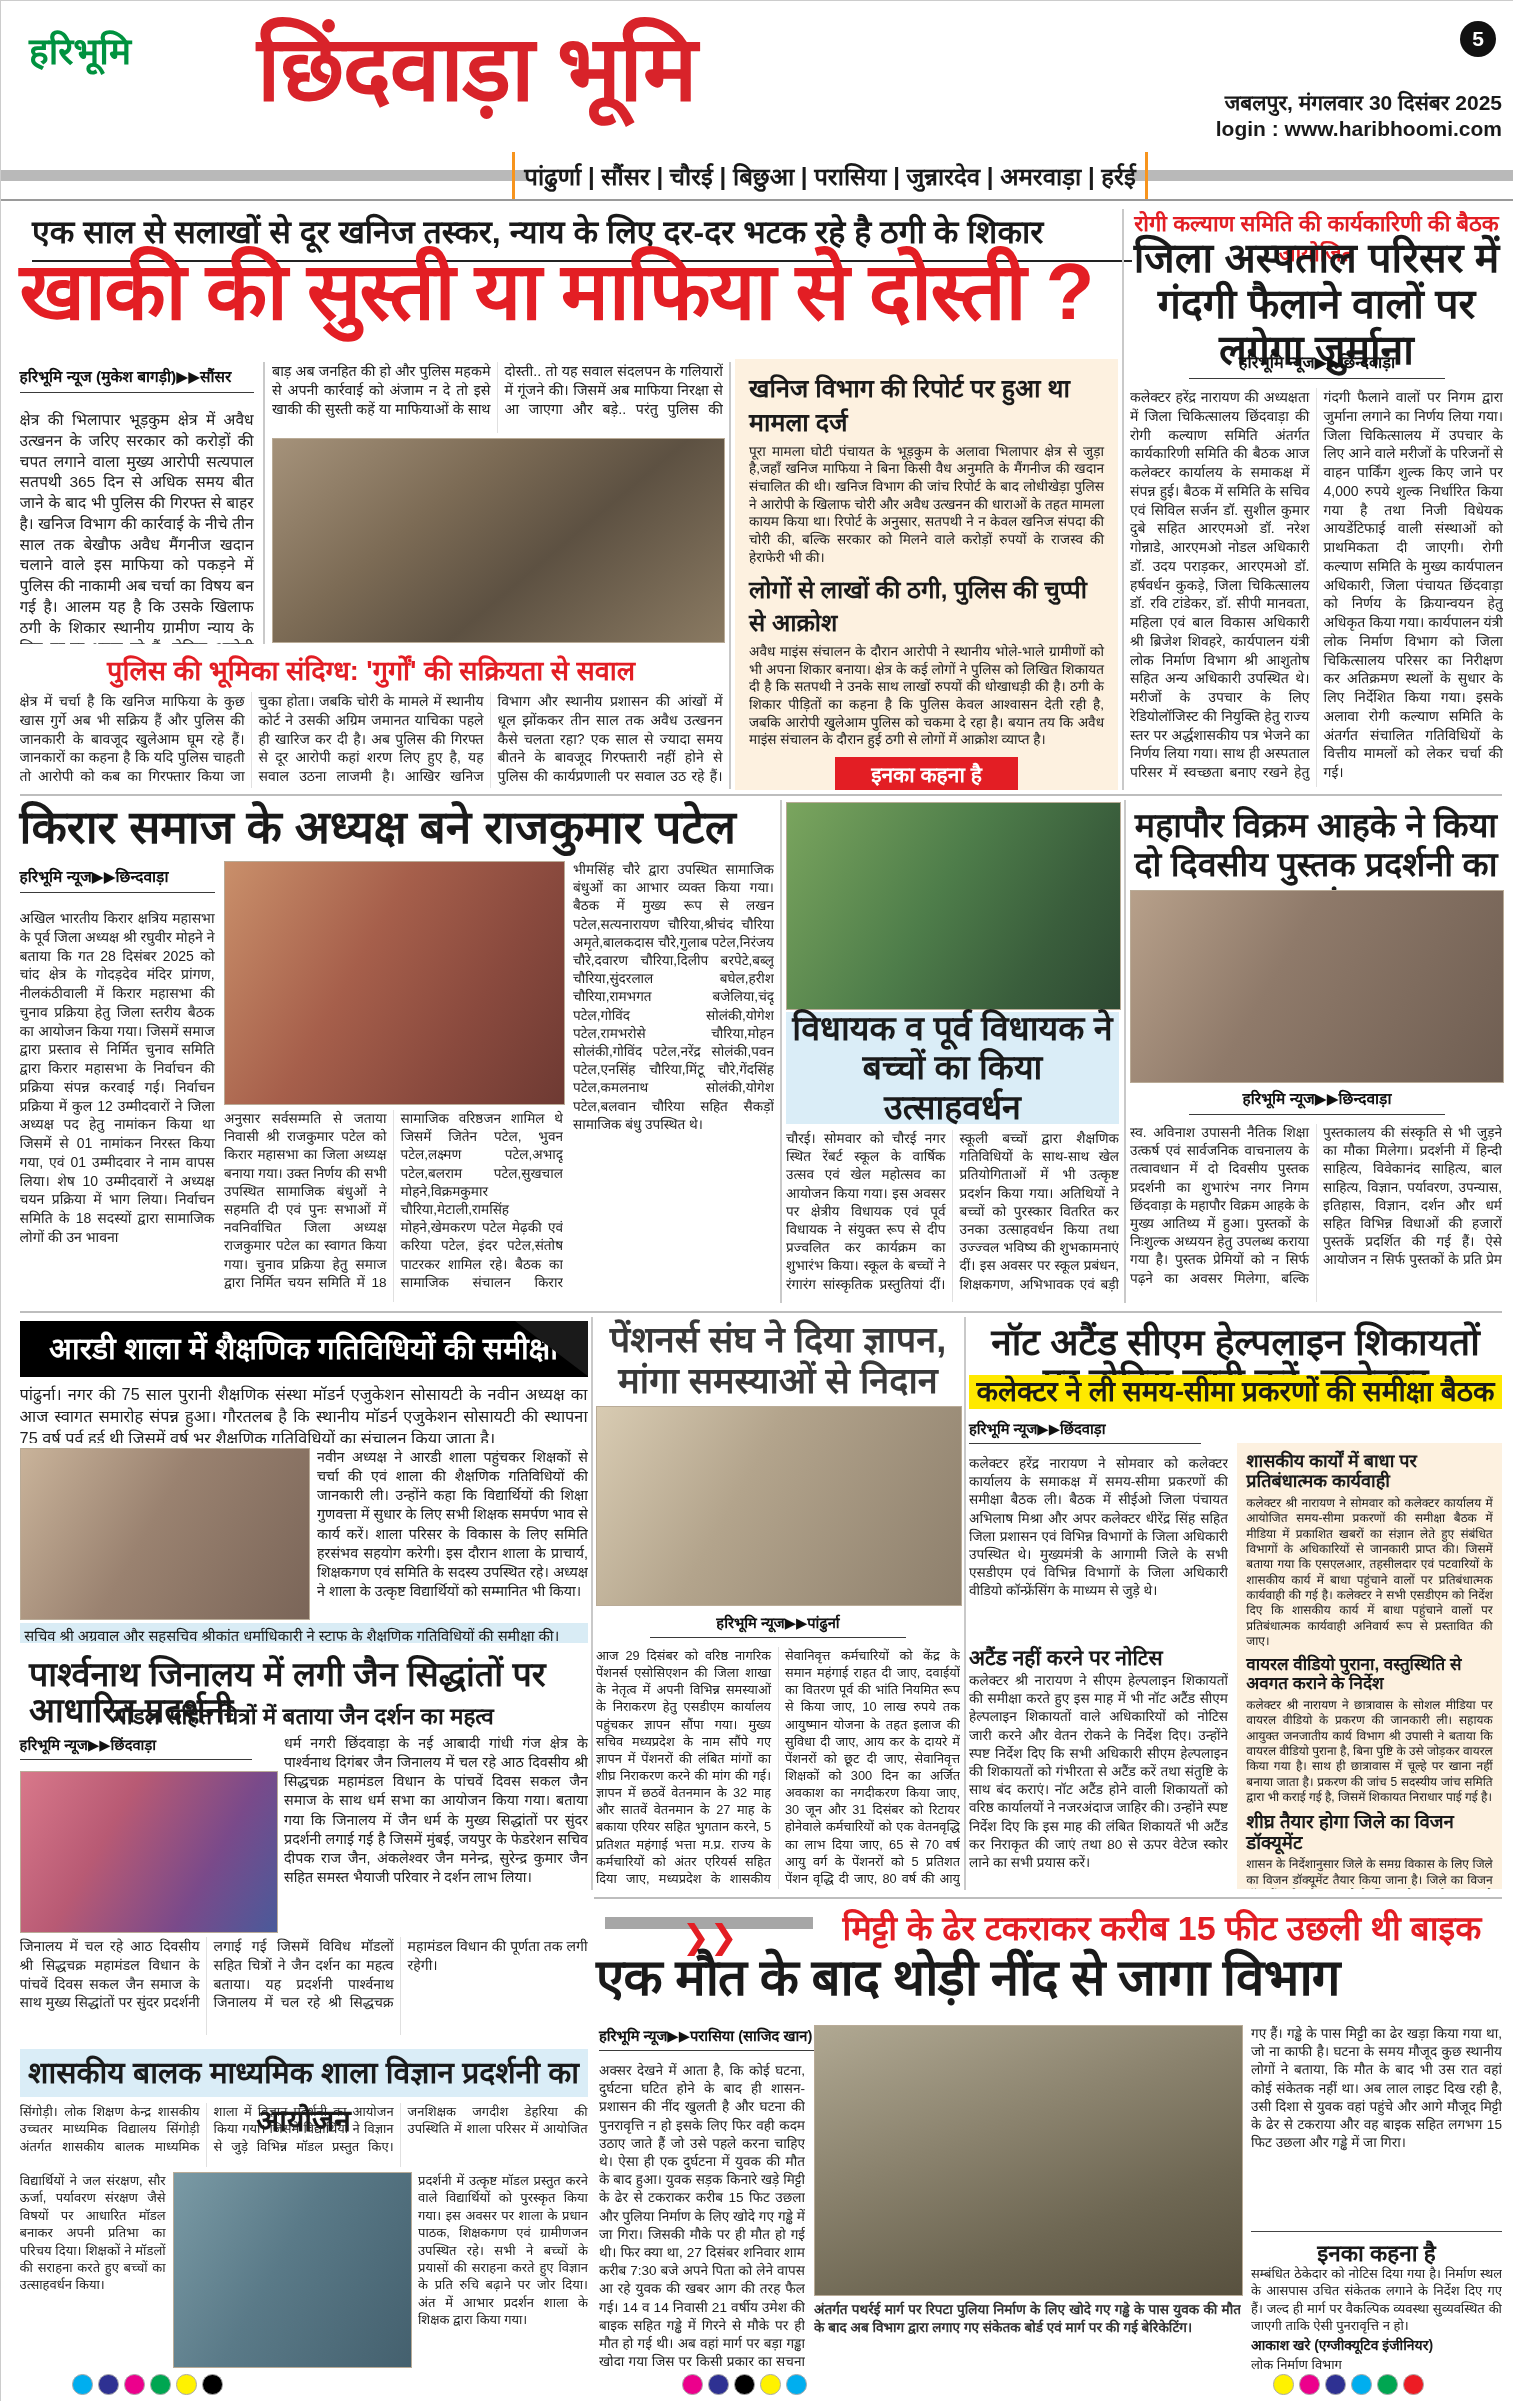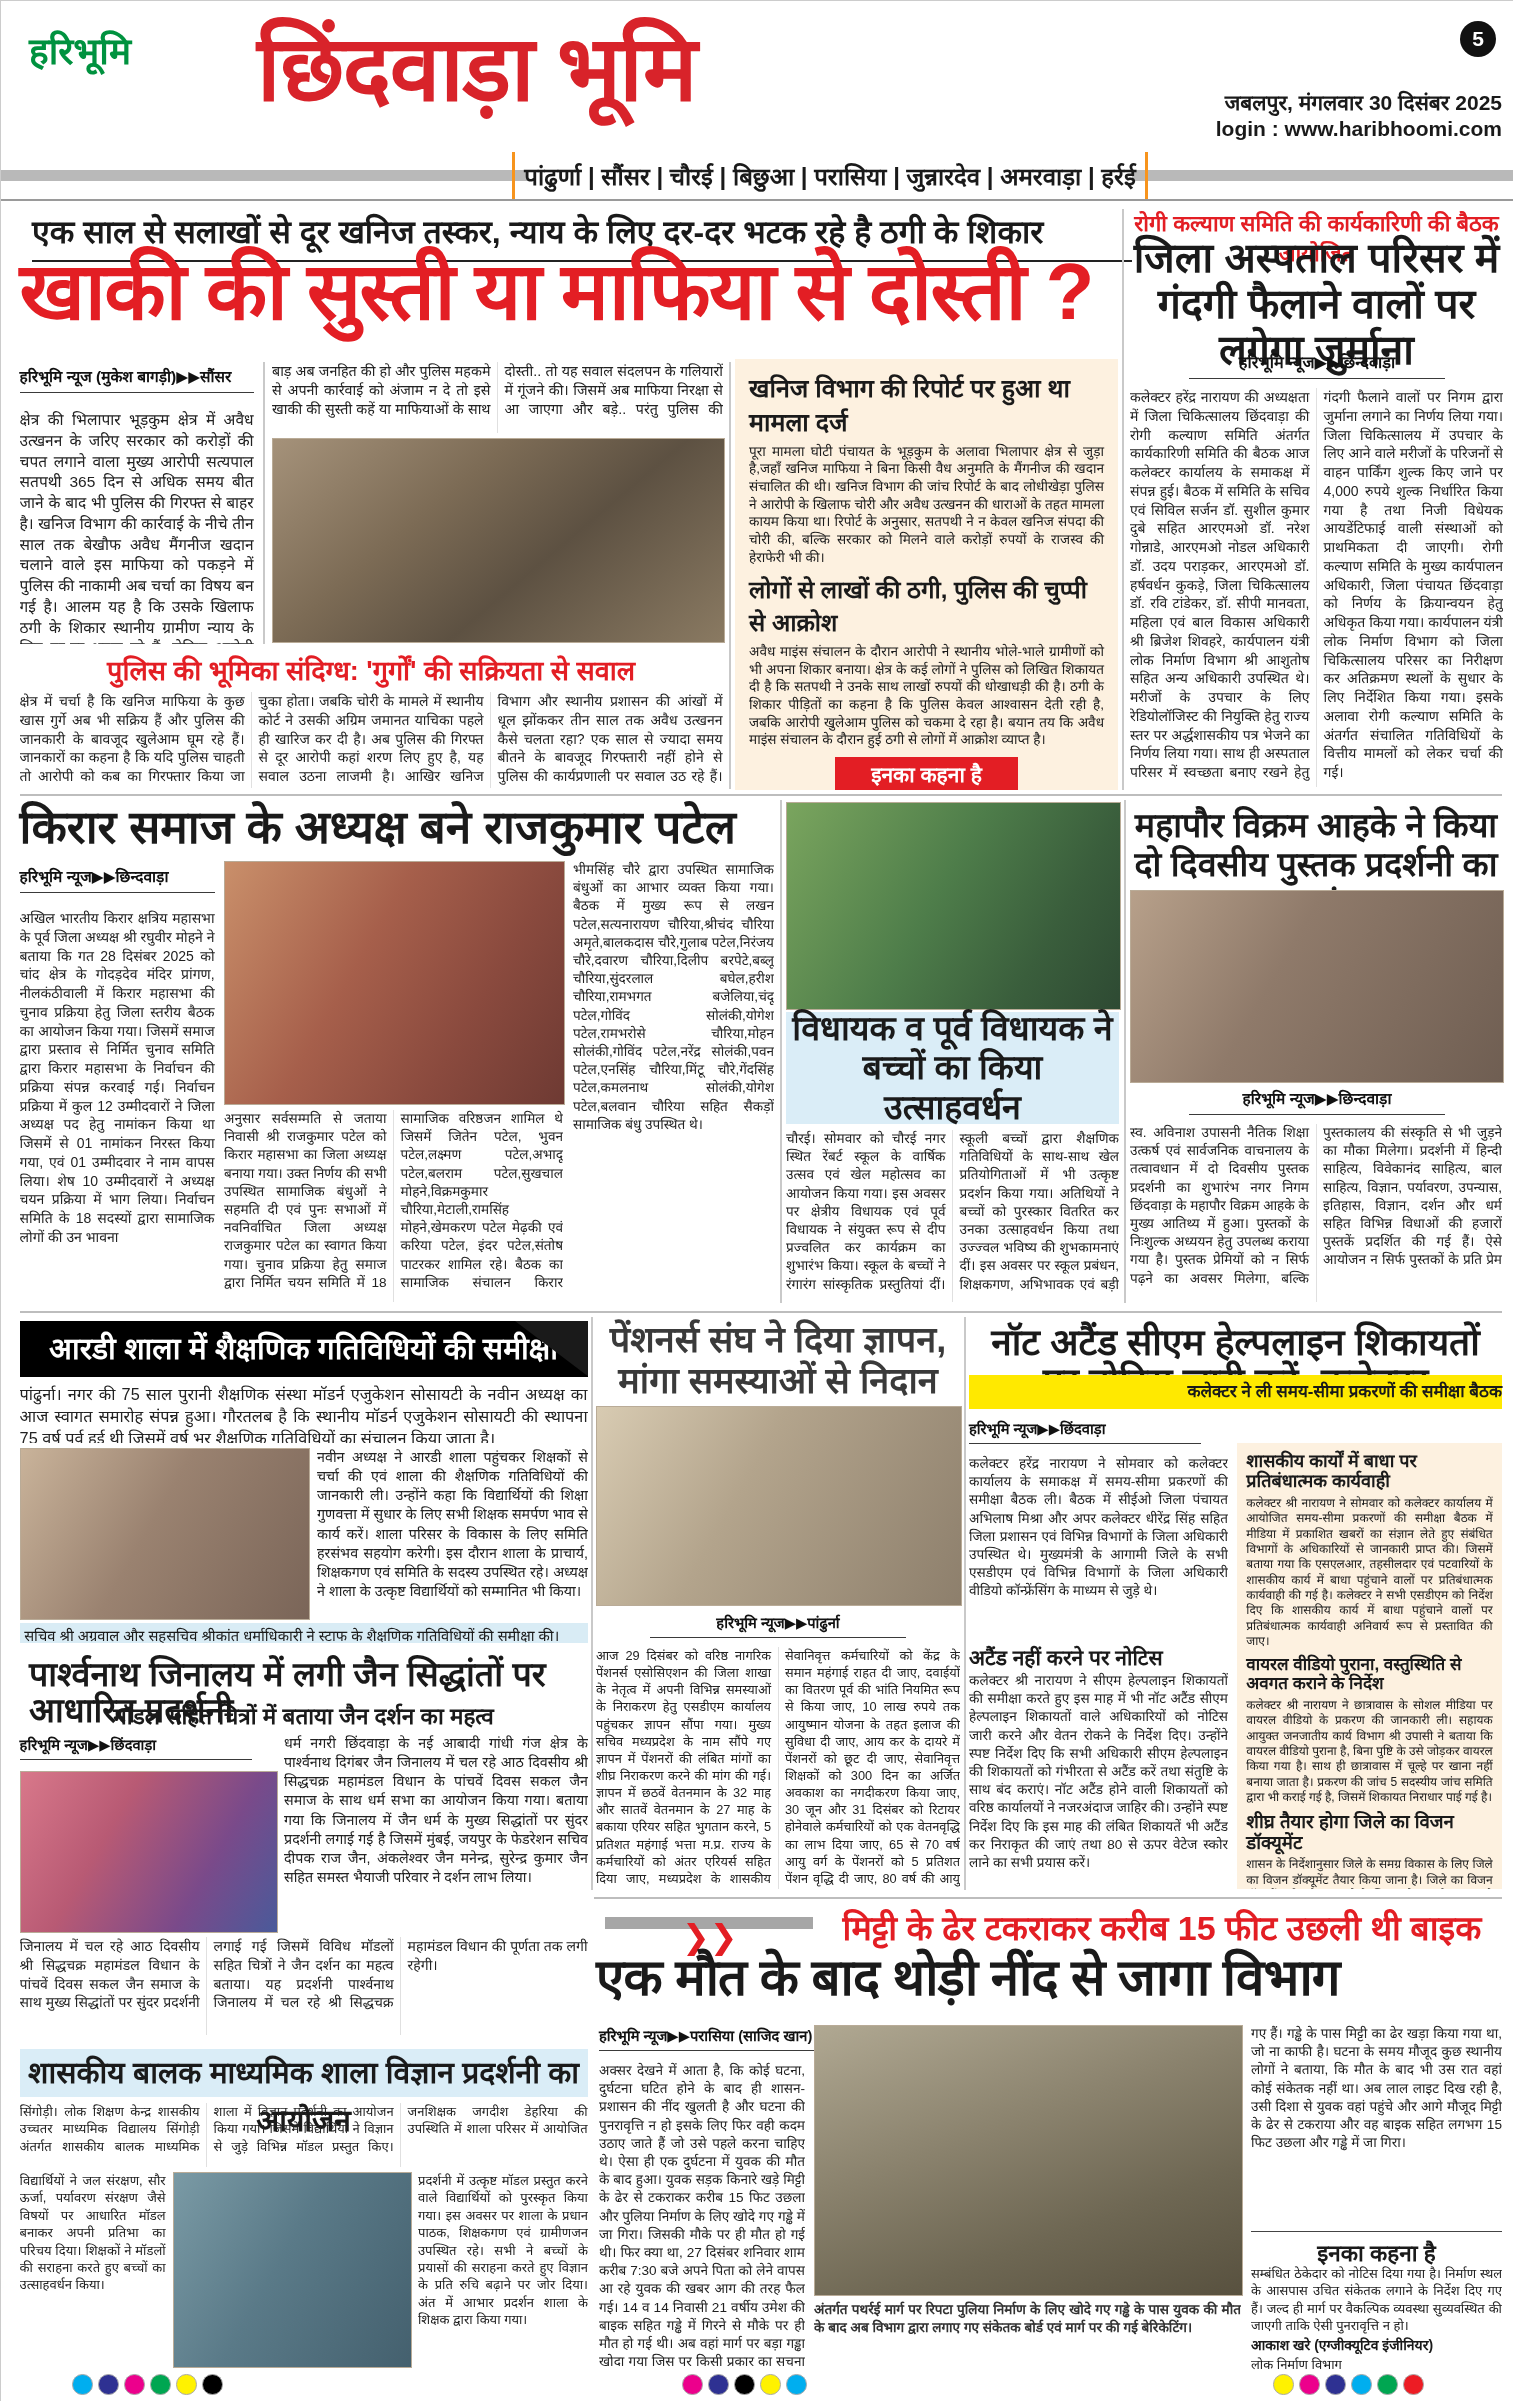--- a/index.html
+++ b/index.html
@@ -132,21 +132,21 @@
 
   <div class="abs vsep" style="left:590px;top:1316px;height:573px;"></div>
   <div class="abs b c" style="left:595px;top:1318px;width:364px;font-size:36px;line-height:1.15;color:#3a3a3a;">पेंशनर्स संघ ने दिया ज्ञापन, मांगा समस्याओं से निदान</div>
   <div class="abs ph" style="left:595px;top:1405px;width:364px;height:198px;background:linear-gradient(120deg,#d8cbb2,#b3a48c 40%,#8d7f6c);"></div>
   <div class="abs byline c" style="left:649px;top:1611px;width:256px;text-align:center;font-size:14.7px;">हरिभूमि न्यूज▶▶पांढुर्ना</div>
   <div class="abs j body-txt cols2" style="left:595px;top:1646px;width:364px;height:242px;font-size:12.8px;">आज 29 दिसंबर को वरिष्ठ नागरिक पेंशनर्स एसोसिएशन की जिला शाखा के नेतृत्व में अपनी विभिन्न समस्याओं के निराकरण हेतु एसडीएम कार्यालय पहुंचकर ज्ञापन सौंपा गया। मुख्य सचिव मध्यप्रदेश के नाम सौंपे गए ज्ञापन में पेंशनरों की लंबित मांगों का शीघ्र निराकरण करने की मांग की गई। ज्ञापन में छठवें वेतनमान के 32 माह और सातवें वेतनमान के 27 माह के बकाया एरियर सहित भुगतान करने, 5 प्रतिशत महंगाई भत्ता म.प्र. राज्य के कर्मचारियों को अंतर एरियर्स सहित दिया जाए, मध्यप्रदेश के शासकीय सेवानिवृत्त कर्मचारियों को केंद्र के समान महंगाई राहत दी जाए, दवाईयों का वितरण पूर्व की भांति नियमित रूप से किया जाए, 10 लाख रुपये तक आयुष्मान योजना के तहत इलाज की सुविधा दी जाए, आय कर के दायरे में पेंशनरों को छूट दी जाए, सेवानिवृत्त शिक्षकों को 300 दिन का अर्जित अवकाश का नगदीकरण किया जाए, 30 जून और 31 दिसंबर को रिटायर होनेवाले कर्मचारियों को एक वेतनवृद्धि का लाभ दिया जाए, 65 से 70 वर्ष आयु वर्ग के पेंशनरों को 5 प्रतिशत पेंशन वृद्धि दी जाए, 80 वर्ष की आयु पूरी करने वाले पेंशनरों को 20 प्रतिशत वृद्धि लागू की जाए।</div>
 
   <div class="abs vsep" style="left:963px;top:1316px;height:573px;"></div>
   <div class="abs b c" style="left:968px;top:1323px;width:533px;font-size:37px;line-height:1.05;">नॉट अटैंड सीएम हेल्पलाइन शिकायतों पर नोटिस जारी करें: कलेक्टर</div>
   <div class="abs" style="left:968px;top:1374px;width:533px;height:34px;background:#ffe900;">
-    <div class="b c" style="font-size:17px;line-height:34px;text-align:right;">कलेक्टर ने ली समय-सीमा प्रकरणों की समीक्षा बैठक</div>
+    <div class="b c" style="font-size:28px;line-height:34px;">कलेक्टर ने ली समय-सीमा प्रकरणों की समीक्षा बैठक</div>
   </div>
   <div class="abs byline" style="left:968px;top:1417px;width:232px;font-size:14.7px;">हरिभूमि न्यूज▶▶छिंदवाड़ा</div>
   <div class="abs j body-txt" style="left:968px;top:1454px;width:259px;height:183px;font-size:13.6px;">कलेक्टर हरेंद्र नारायण ने सोमवार को कलेक्टर कार्यालय के समाकक्ष में समय-सीमा प्रकरणों की समीक्षा बैठक ली। बैठक में सीईओ जिला पंचायत अभिलाष मिश्रा और अपर कलेक्टर धीरेंद्र सिंह सहित जिला प्रशासन एवं विभिन्न विभागों के जिला अधिकारी उपस्थित थे। मुख्यमंत्री के आगामी जिले के सभी एसडीएम एवं विभिन्न विभागों के जिला अधिकारी वीडियो कॉन्फ्रेंसिंग के माध्यम से जुड़े थे।</div>
   <div class="abs b" style="left:968px;top:1642px;width:259px;font-size:21px;">अटैंड नहीं करने पर नोटिस</div>
   <div class="abs j body-txt" style="left:968px;top:1671px;width:259px;height:217px;font-size:13.6px;">कलेक्टर श्री नारायण ने सीएम हेल्पलाइन शिकायतों की समीक्षा करते हुए इस माह में भी नॉट अटैंड सीएम हेल्पलाइन शिकायतों वाले अधिकारियों को नोटिस जारी करने और वेतन रोकने के निर्देश दिए। उन्होंने स्पष्ट निर्देश दिए कि सभी अधिकारी सीएम हेल्पलाइन की शिकायतों को गंभीरता से अटैंड करें तथा संतुष्टि के साथ बंद कराएं। नॉट अटैंड होने वाली शिकायतों को वरिष्ठ कार्यालयों ने नजरअंदाज जाहिर की। उन्होंने स्पष्ट निर्देश दिए कि इस माह की लंबित शिकायतें भी अटैंड कर निराकृत की जाएं तथा 80 से ऊपर वेटेज स्कोर लाने का सभी प्रयास करें।</div>
   <div class="abs" style="left:1236px;top:1442px;width:265px;height:446px;background:#fdf1e0;padding:7.7px 9.3px;box-sizing:border-box;overflow:hidden;">
     <div class="b" style="font-size:18px;line-height:1.15;margin-bottom:3.9px;">शासकीय कार्यों में बाधा पर प्रतिबंधात्मक कार्यवाही</div>
     <div class="j" style="font-size:12px;line-height:1.28;">कलेक्टर श्री नारायण ने सोमवार को कलेक्टर कार्यालय में आयोजित समय-सीमा प्रकरणों की समीक्षा बैठक में मीडिया में प्रकाशित खबरों का संज्ञान लेते हुए संबंधित विभागों के अधिकारियों से जानकारी प्राप्त की। जिसमें बताया गया कि एसएलआर, तहसीलदार एवं पटवारियों के शासकीय कार्य में बाधा पहुंचाने वालों पर प्रतिबंधात्मक कार्यवाही की गई है। कलेक्टर ने सभी एसडीएम को निर्देश दिए कि शासकीय कार्य में बाधा पहुंचाने वालों पर प्रतिबंधात्मक कार्यवाही अनिवार्य रूप से प्रस्तावित की जाए।</div>
     <div class="b" style="font-size:17px;line-height:1.15;margin:5.4px 0 3.9px;">वायरल वीडियो पुराना, वस्तुस्थिति से अवगत कराने के निर्देश</div>
     <div class="j" style="font-size:12px;line-height:1.28;">कलेक्टर श्री नारायण ने छात्रावास के सोशल मीडिया पर वायरल वीडियो के प्रकरण की जानकारी ली। सहायक आयुक्त जनजातीय कार्य विभाग श्री उपासी ने बताया कि वायरल वीडियो पुराना है, बिना पुष्टि के उसे जोड़कर वायरल किया गया है। साथ ही छात्रावास में चूल्हे पर खाना नहीं बनाया जाता है। प्रकरण की जांच 5 सदस्यीय जांच समिति द्वारा भी कराई गई है, जिसमें शिकायत निराधार पाई गई है।</div>

